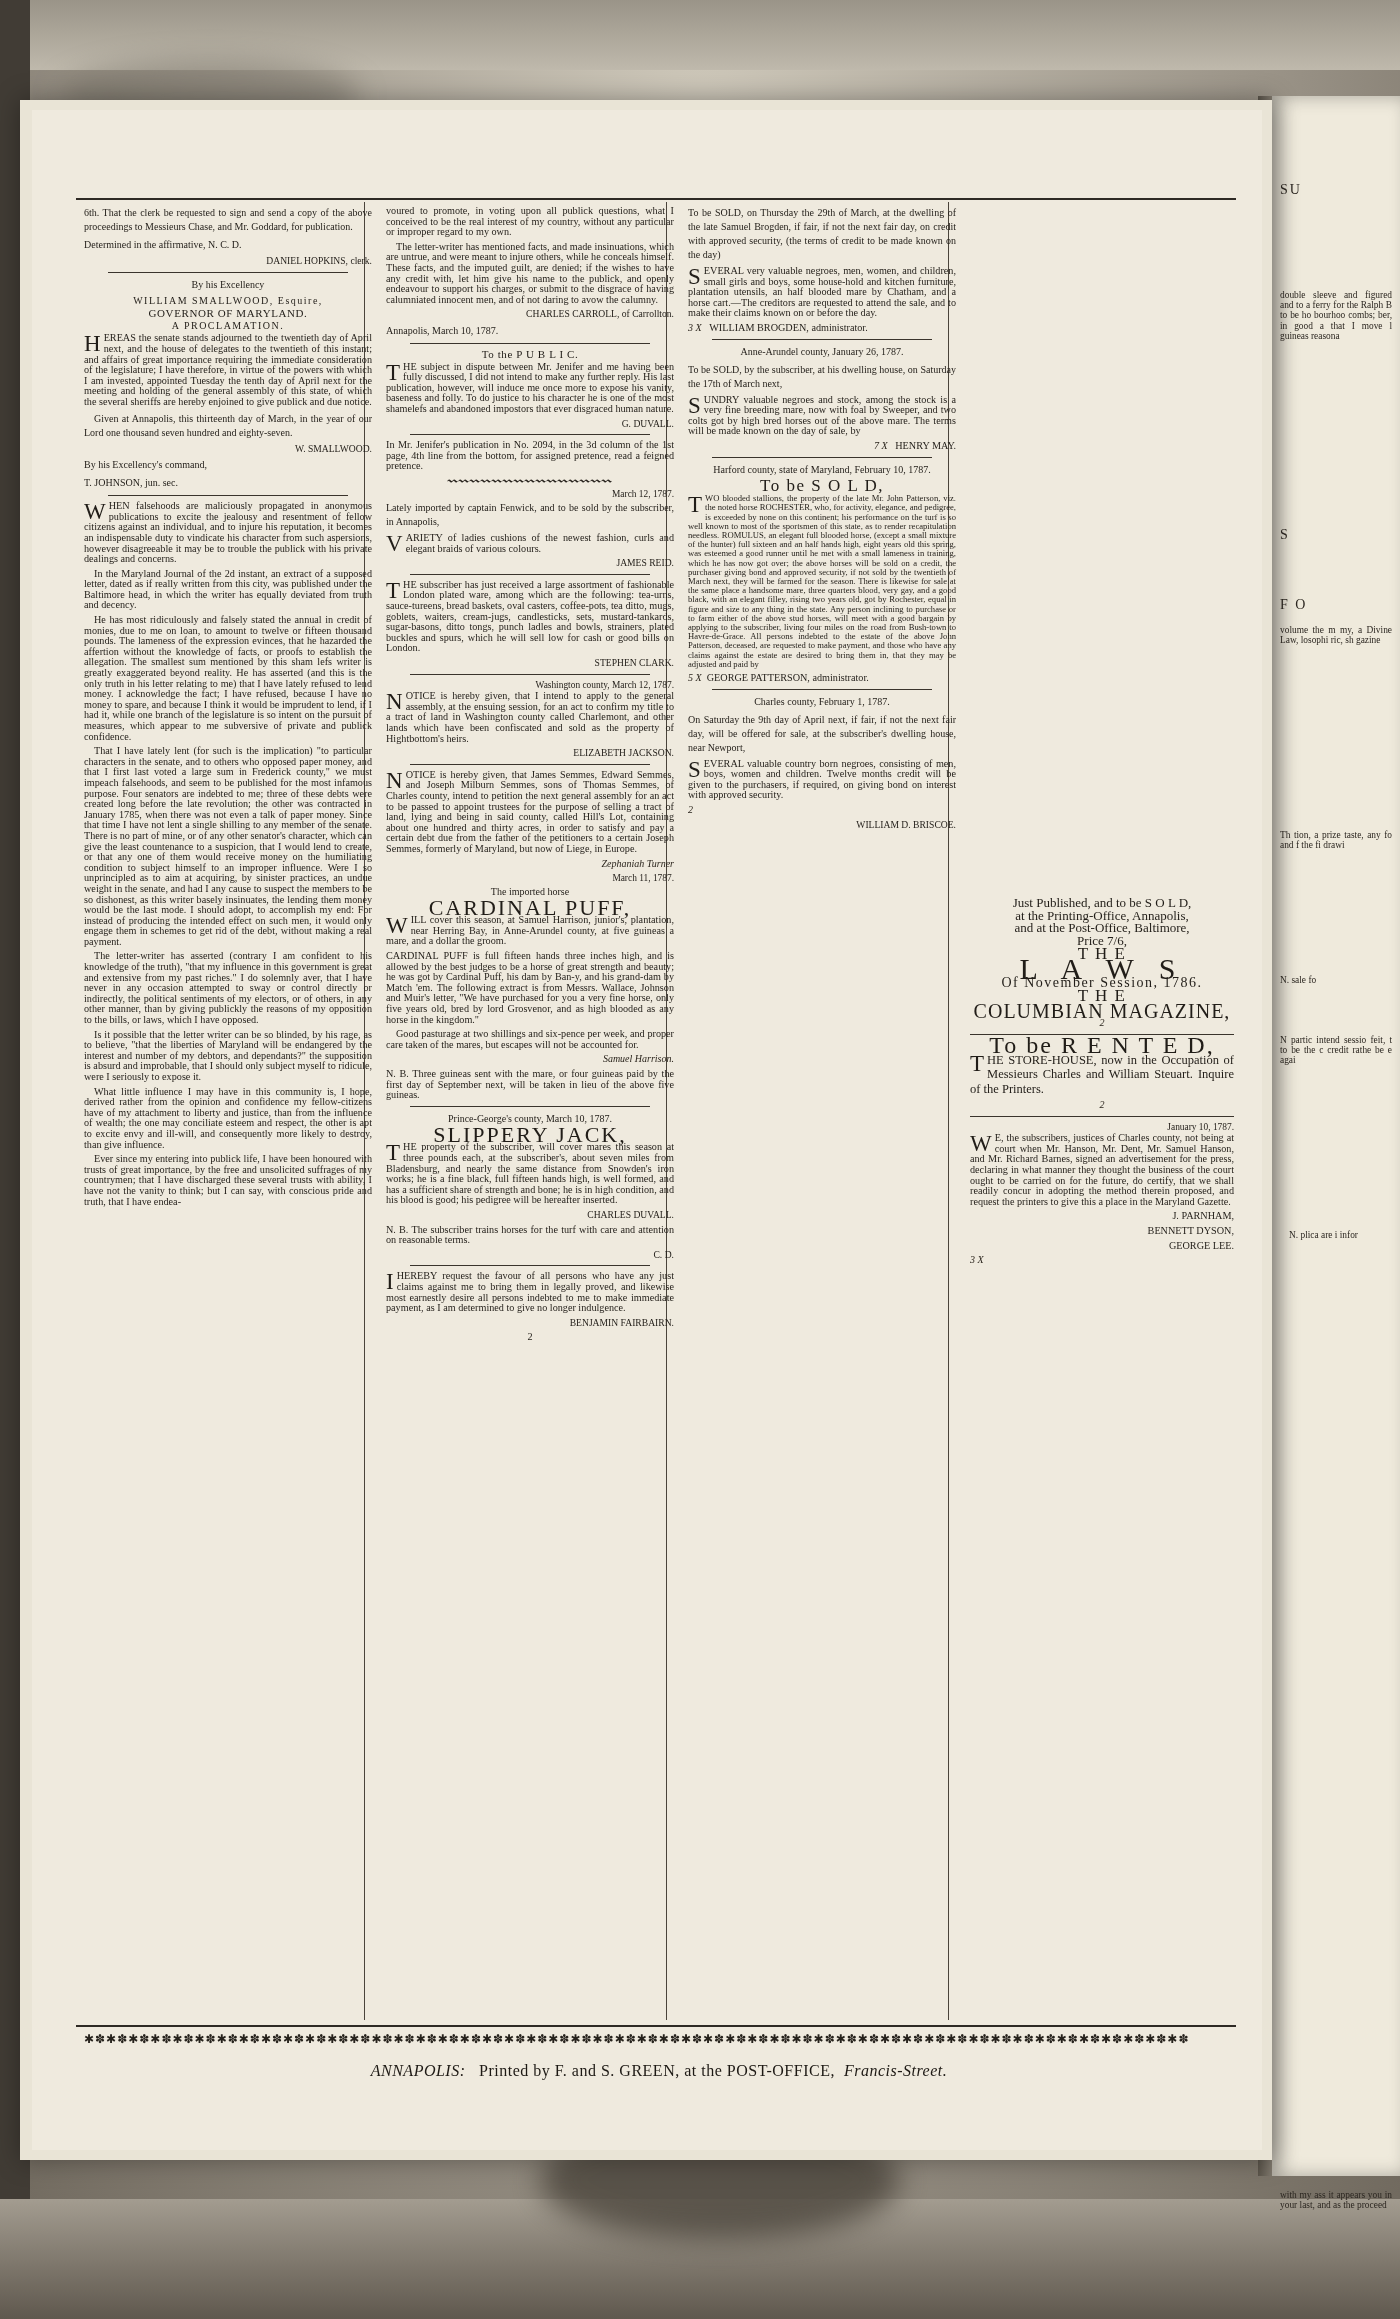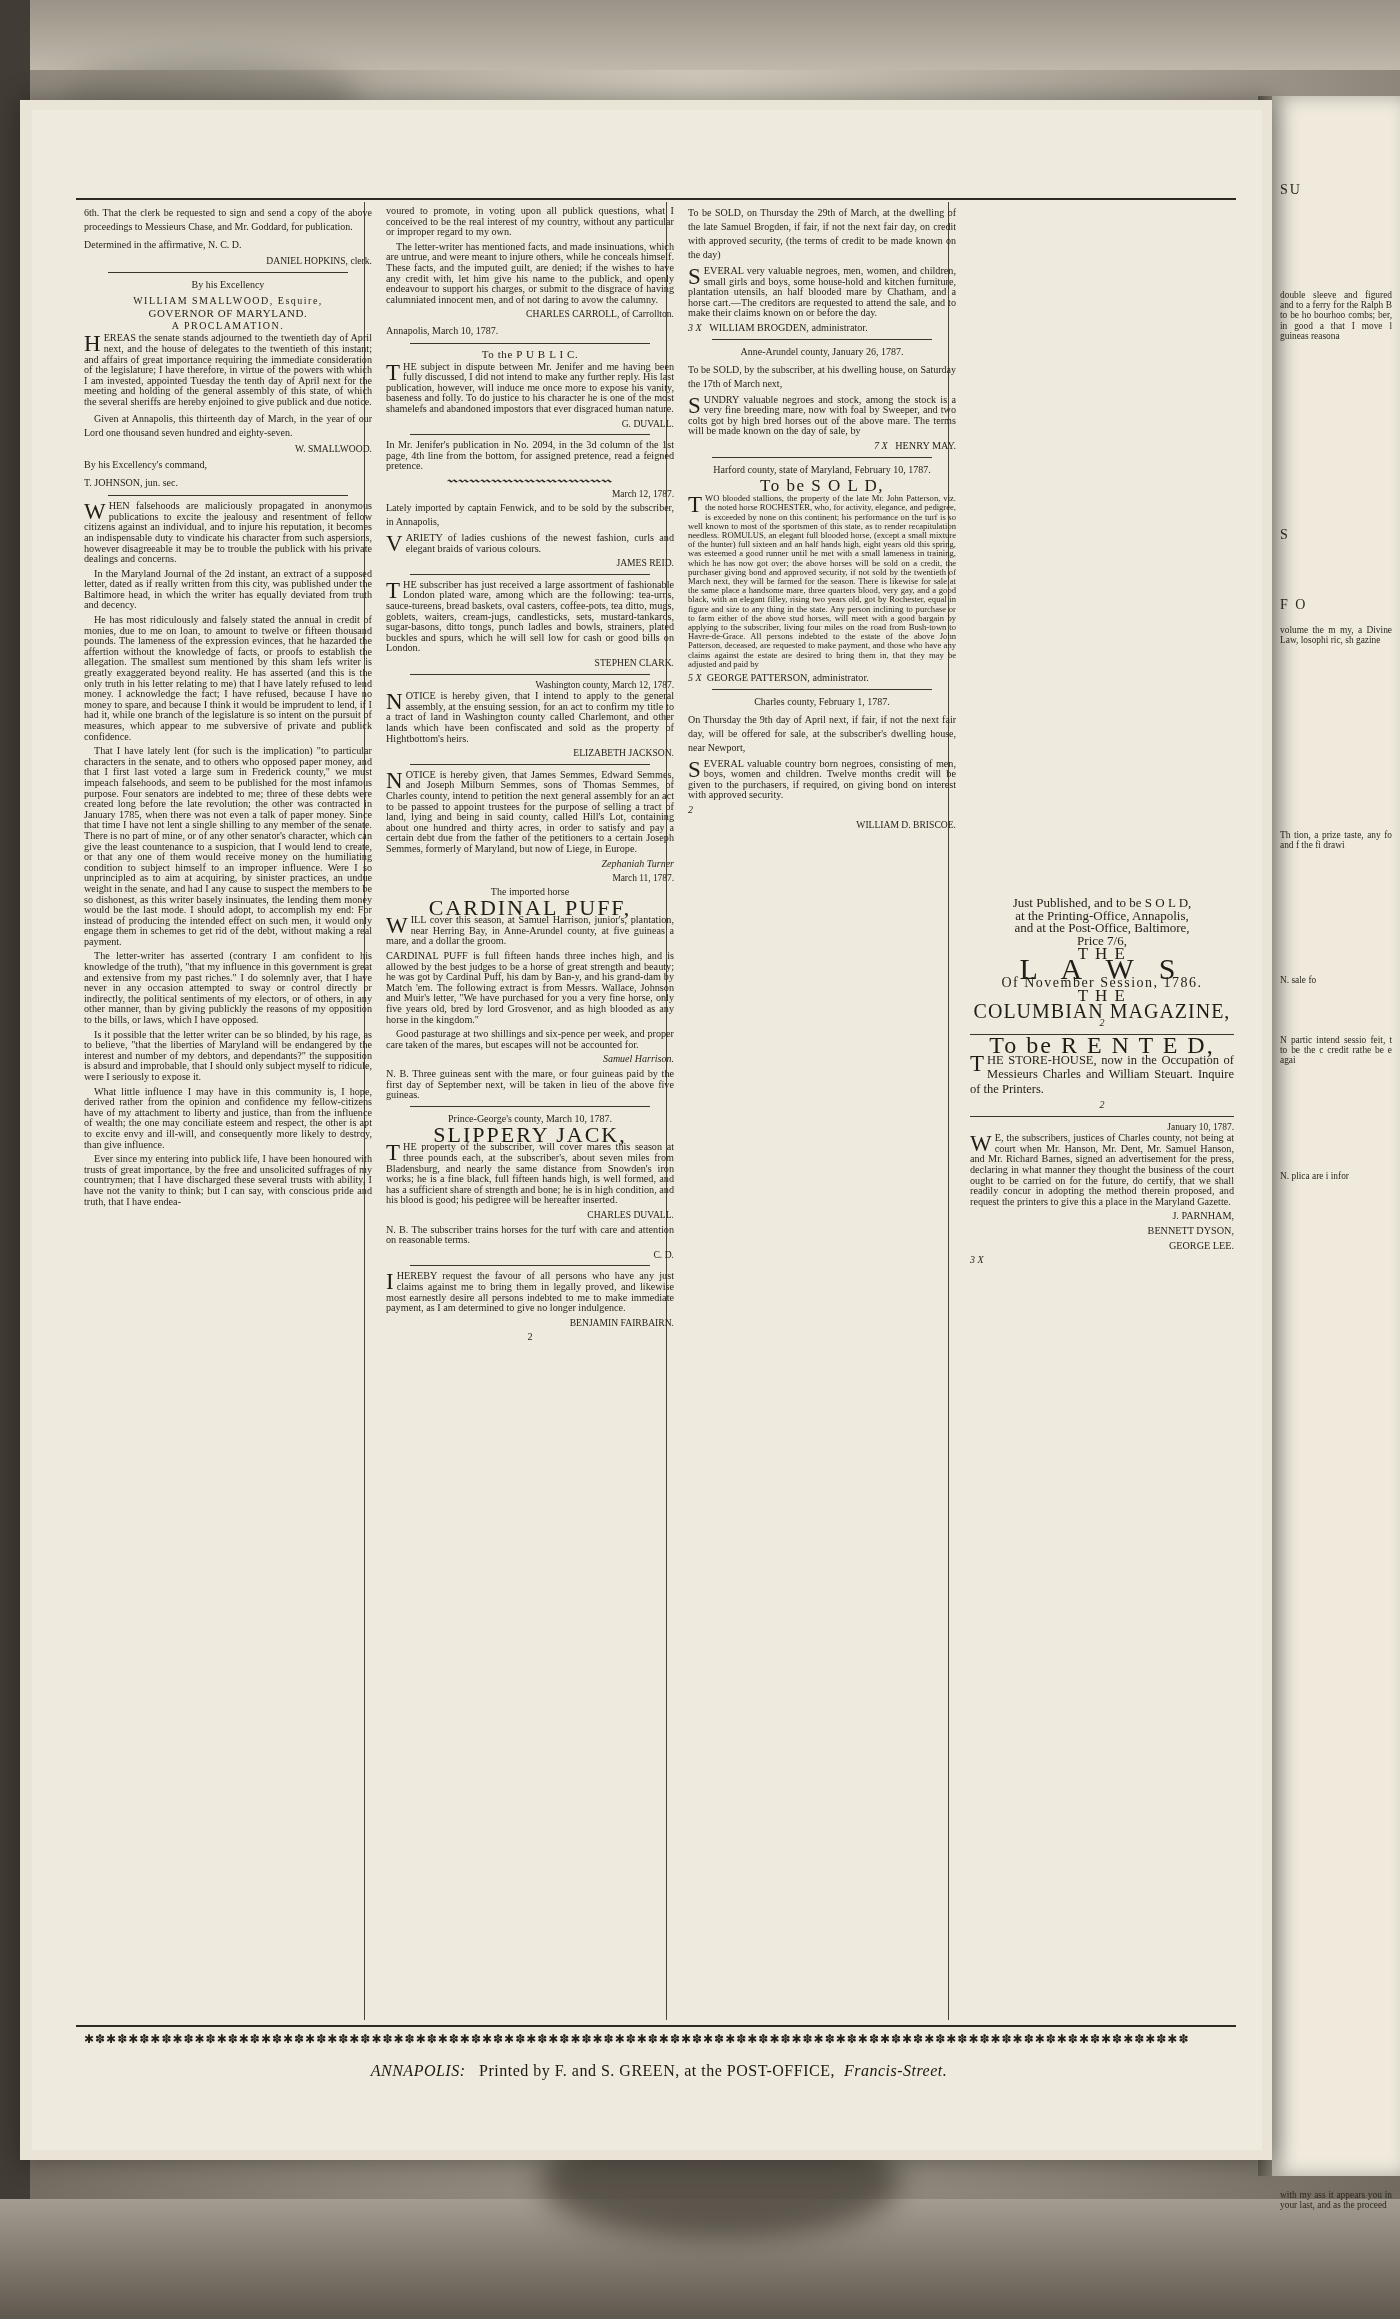--- a/index.html
+++ b/index.html
@@ -119,21 +119,21 @@
 <div class="right-page"></div>
 
 <div class="rp-txt rp-hd" style="top:185px;">SU</div>
 <div class="rp-txt" style="top:290px;">double sleeve and figured and to a ferry for the Ralph B to be ho bourhoo combs; ber, in good a that I move l guineas reasona</div>
 <div class="rp-txt rp-hd" style="top:530px;">S</div>
 <div class="rp-txt rp-hd" style="top:600px;">F O</div>
 <div class="rp-txt" style="top:625px;">volume the m my, a Divine Law, losophi ric, sh gazine</div>
 <div class="rp-txt" style="top:830px;">Th tion, a prize taste, any fo and f the fi drawi</div>
 <div class="rp-txt" style="top:975px;">N. sale fo</div>
 <div class="rp-txt" style="top:1035px;">N partic intend sessio feit, t to be the c credit rathe be e agai</div>
-<div class="rp-txt" style="top:1171px;">N. plica are i infor</div>
+<div class="rp-txt" style="top:1230px;margin-left:9px;">N. plica are i infor</div>
 <div class="rp-txt" style="top:2190px;">with my ass it appears you in your last, and as the proceed</div>
 
 <div class="page">
   <div class="page-inner">
 
     <div class="rule frame-top"></div>
     <div class="rule frame-bottom"></div>
     <div class="rule vrule" style="left:332px;"></div>
     <div class="rule vrule" style="left:634px;"></div>
     <div class="rule vrule" style="left:916px;"></div>
@@ -230,21 +230,21 @@
         <hr class="sep">
         <p class="ctr sm">Harford county, state of Maryland, February 10, 1787.</p>
         <p class="med">To be S O L D,</p>
         <p class="noind dropcap tiny">TWO blooded stallions, the property of the late Mr. John Patterson, viz. the noted horse ROCHESTER, who, for activity, elegance, and pedigree, is exceeded by none on this continent; his performance on the turf is so well known to most of the sportsmen of this state, as to render recapitulation needless. ROMULUS, an elegant full blooded horse, (except a small mixture of the hunter) full sixteen and an half hands high, eight years old this spring, was esteemed a good runner until he met with a small lameness in training, which he has now got over; the above horses will be sold on a credit, the purchaser giving bond and approved security, if not sold by the twentieth of March next, they will be farmed for the season. There is likewise for sale at the same place a handsome mare, three quarters blood, very gay, and a good black, with an elegant filley, rising two years old, got by Rochester, equal in figure and size to any thing in the state. Any person inclining to purchase or to farm either of the above stud horses, will meet with a good bargain by applying to the subscriber, living four miles on the road from Bush-town to Havre-de-Grace. All persons indebted to the estate of the above John Patterson, deceased, are requested to make payment, and those who have any claims against the estate are desired to bring them in, that they may be adjusted and paid by</p>
         <p class="noind">
           <span class="mark">5 X</span>
           &nbsp;<span>GEORGE PATTERSON, administrator.</span>
         </p>
         <hr class="sep">
         <p class="ctr sm">Charles county, February 1, 1787.</p>
-        <p class="noind sm">On Thursday the 9th day of April next, if fair, if not the next fair day, will be offered for sale, at the subscriber's dwelling house, near Newport,</p>
+        <p class="noind sm">On Saturday the 9th day of April next, if fair, if not the next fair day, will be offered for sale, at the subscriber's dwelling house, near Newport,</p>
         <p class="noind dropcap">SEVERAL valuable country born negroes, consisting of men, boys, women and children. Twelve months credit will be given to the purchasers, if required, on giving bond on interest with approved security.</p>
         <p class="noind">
           <span class="mark">2</span>
         </p>
         <p class="sig">WILLIAM D. BRISCOE.</p>
       </div>
 
       <div class="col c4">
         <div style="height:690px;"></div>
         <p class="hd3" style="font-size:13px;letter-spacing:0;">Just Published, and to be S O L D,</p>

